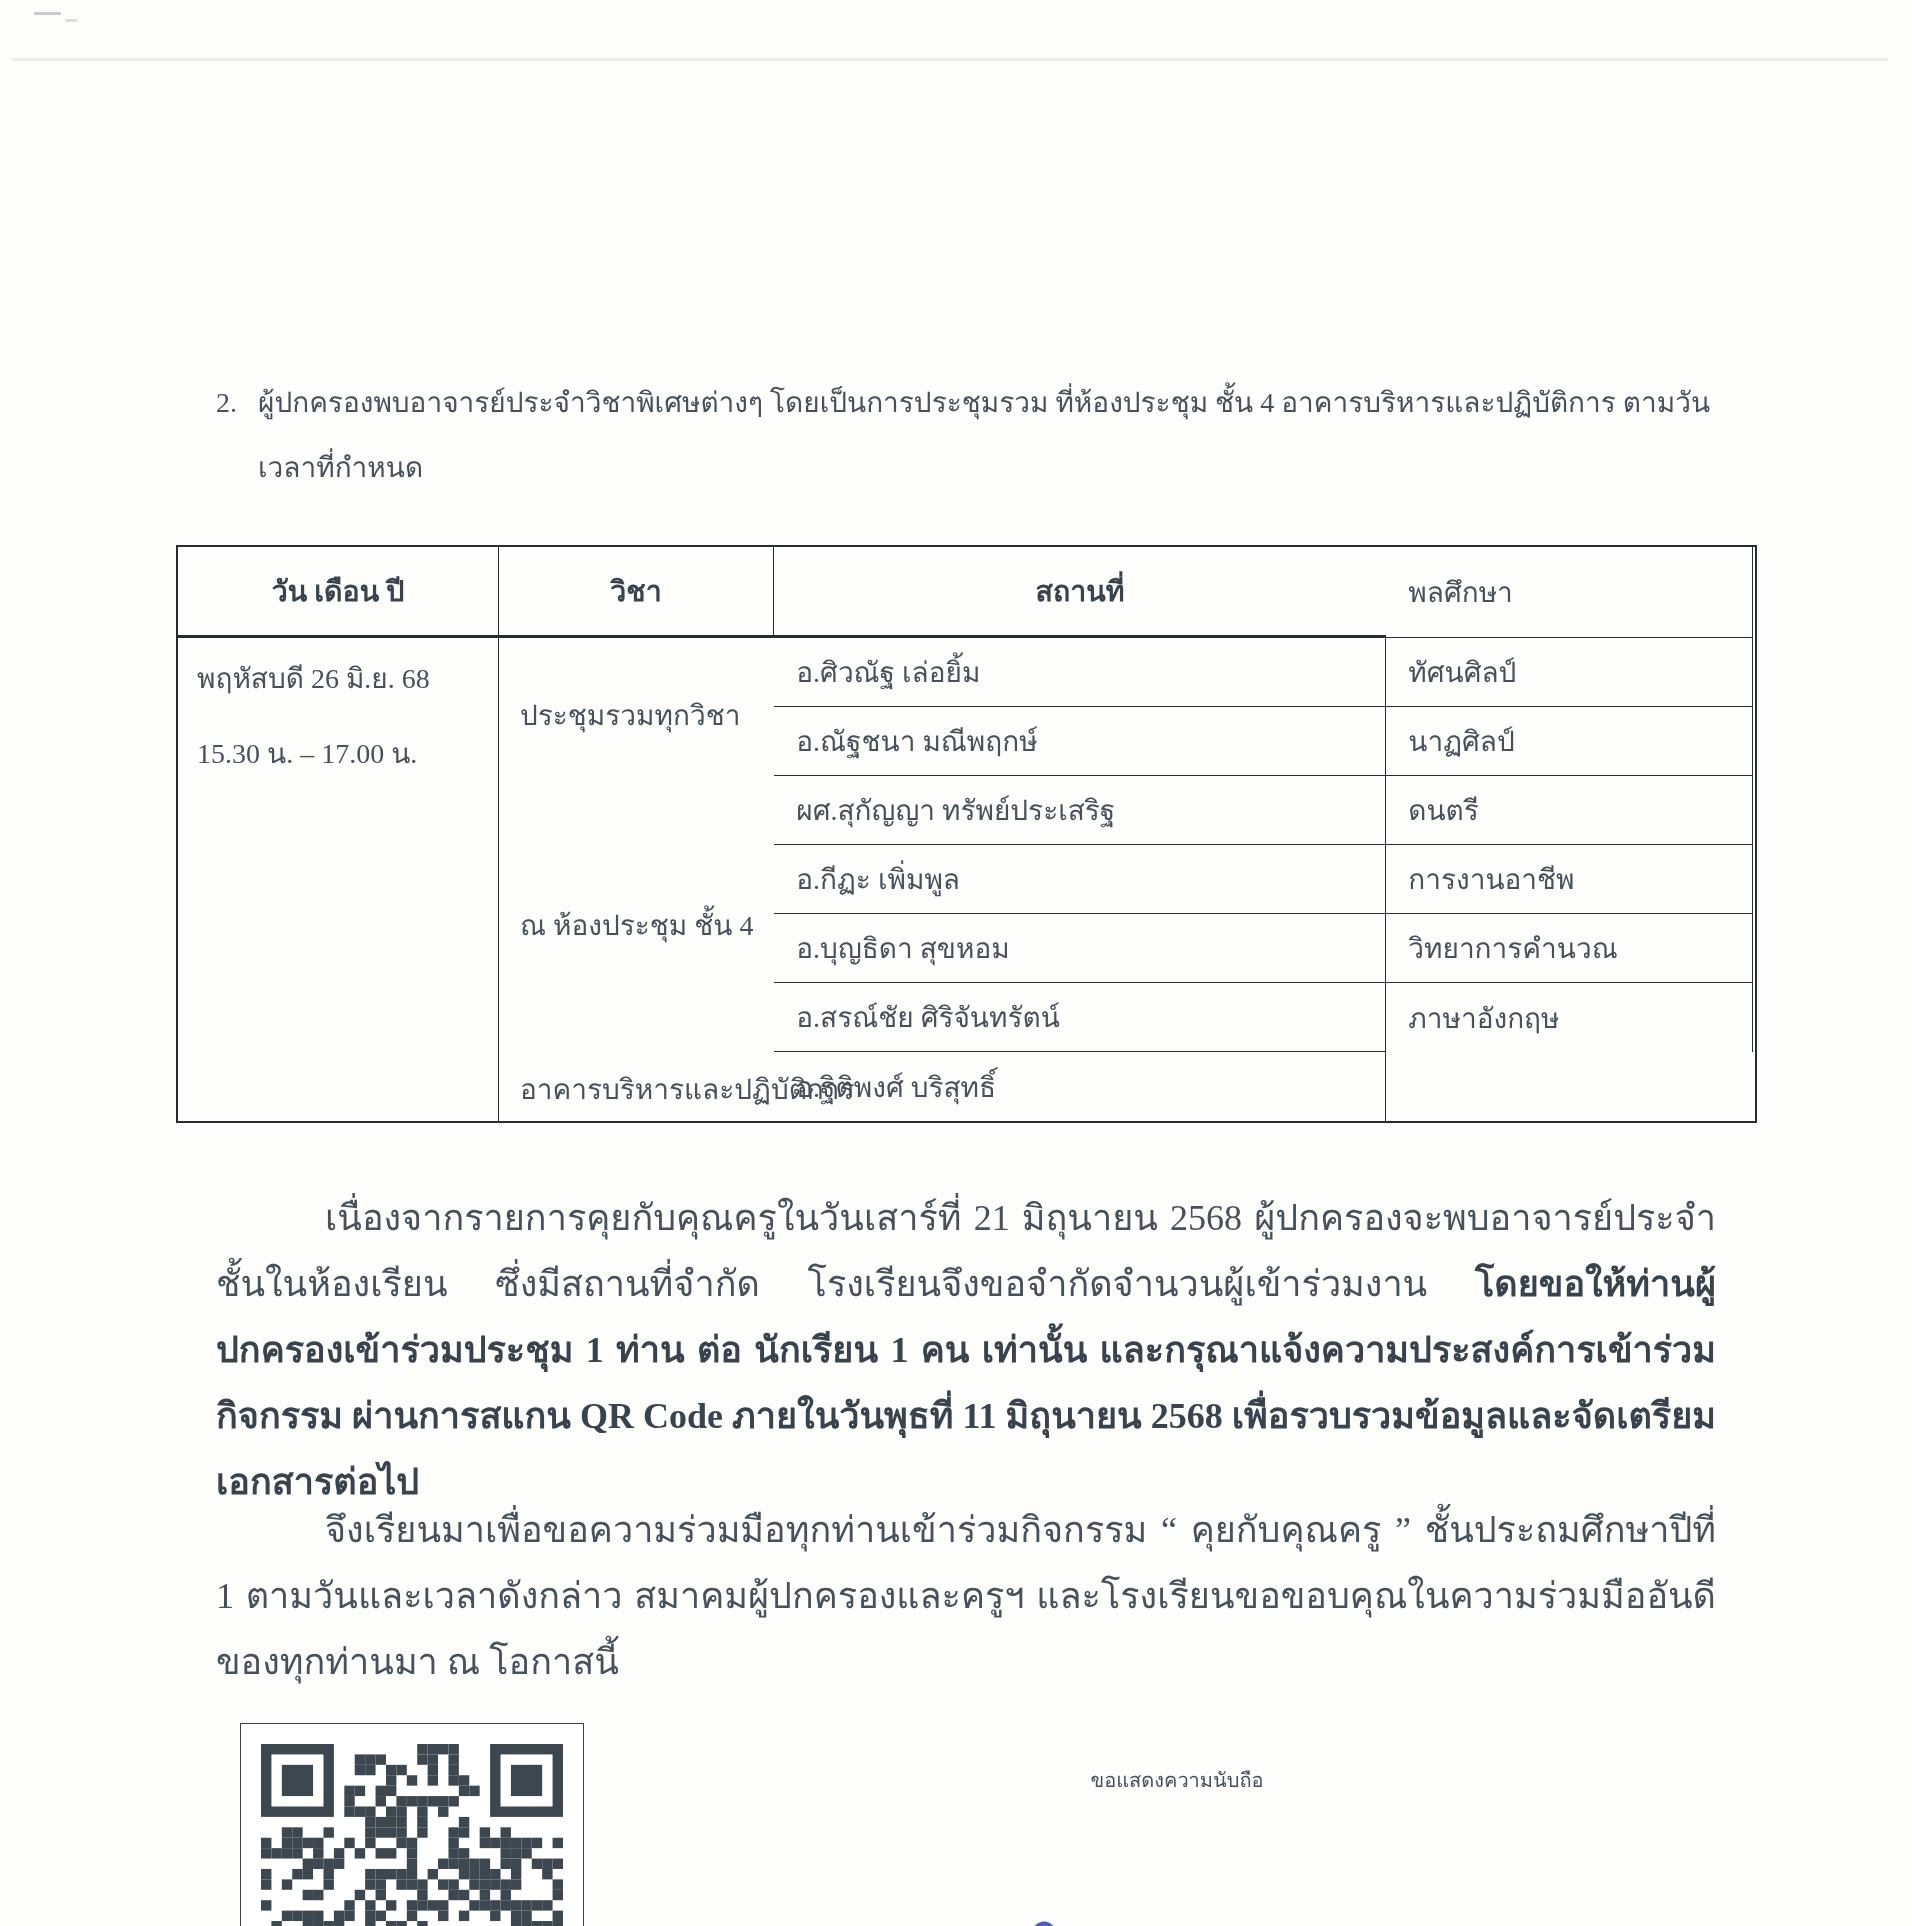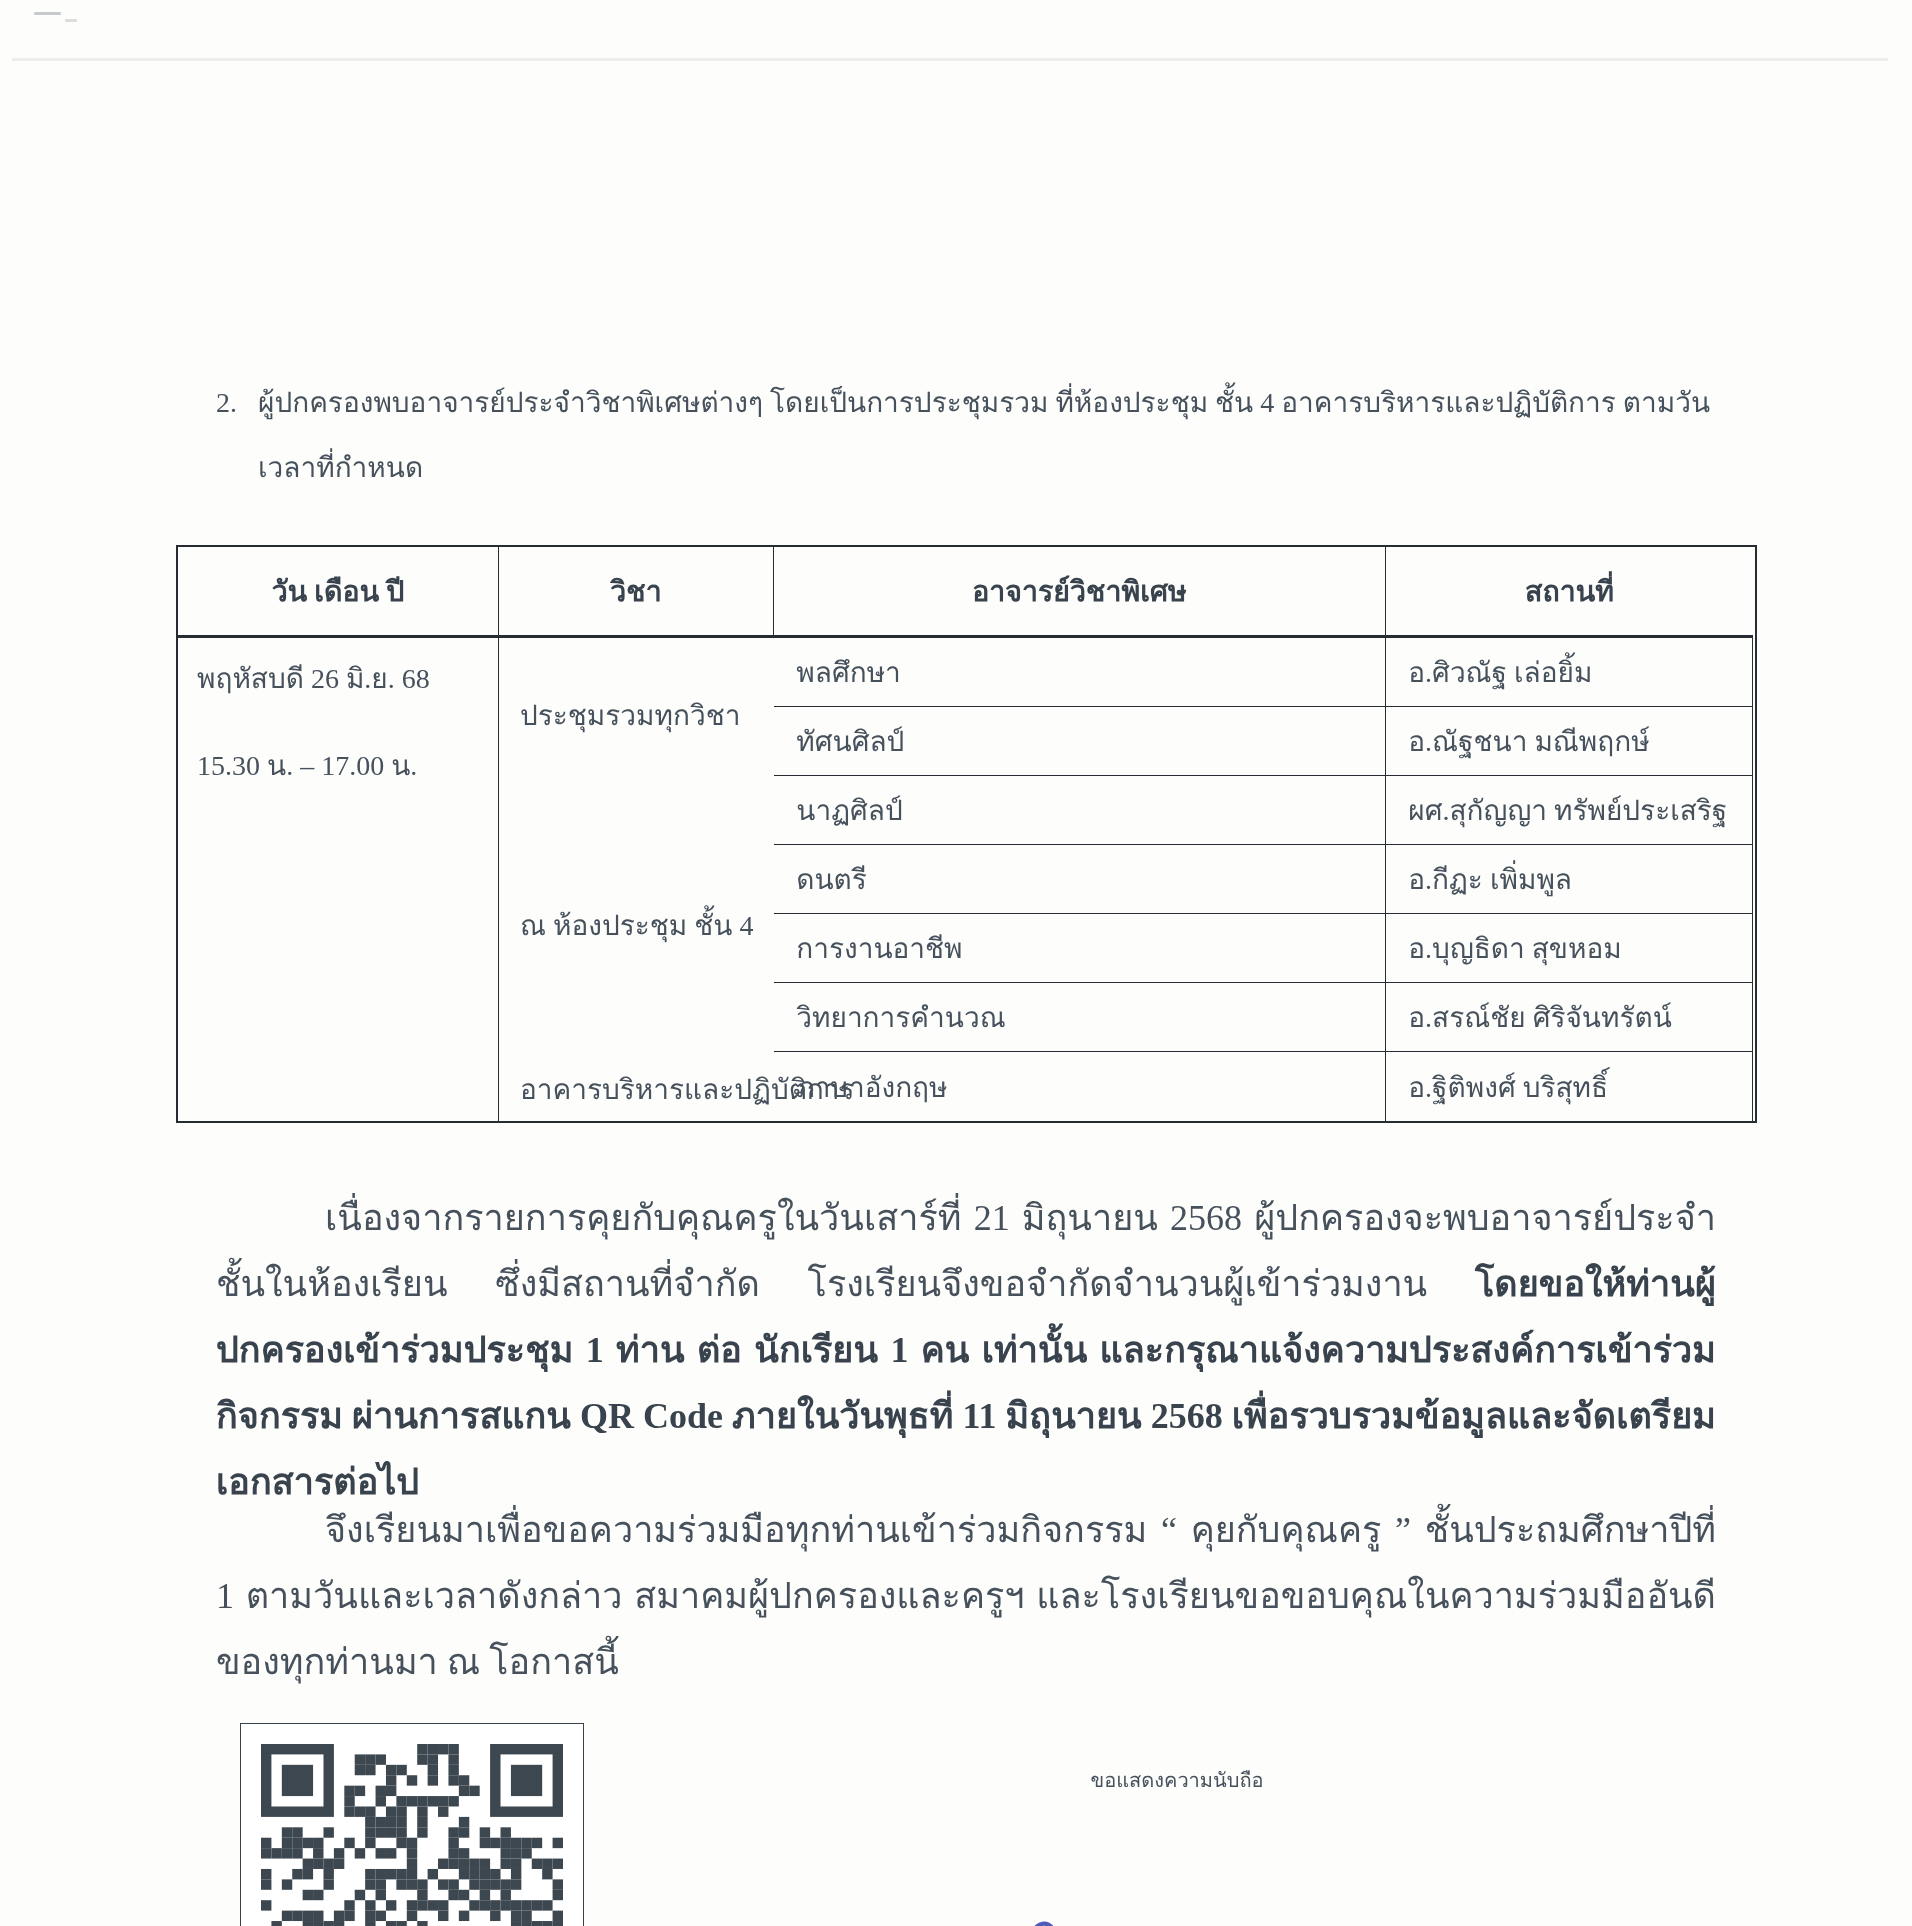--- a/index.html
+++ b/index.html
@@ -30,21 +30,21 @@
   }
   #schedule>div{box-sizing:border-box;}
   .hcell{
     font-weight:bold;font-size:28.5px;color:#39434d;
     border-bottom:3.5px solid #262c31;
     display:flex;align-items:center;justify-content:center;
   }
   .vline{border-right:1.9px solid #262c31;}
   .rline{border-bottom:1.5px solid #262c31;}
   .datecell{grid-row:2/9;padding:21px 7.7px 0 19px;line-height:39px;}
-  .datecell .d2{margin-top:48px;}
+  .datecell .d2{margin-top:36px;}
   .subjcell,.teachcell{display:flex;align-items:center;padding-left:22.3px;}
   .loccell{grid-row:2/9;position:relative;}
   .loccell div{position:absolute;left:21px;white-space:nowrap;margin-top:26px;}
   .loc0{top:29px;}
   .loc1{top:239px;}
   .loc2{top:403px;}
   
   .para{
     left:216px;width:1500px;
     font-size:36px;line-height:66px;
@@ -75,21 +75,20 @@
   <div class="faint-line" style="left:11.6px;top:58px;width:1876px;"></div>
 
   <div id="item2" class="abs">
     <span class="num">2.</span>
     <span>ผู้ปกครองพบอาจารย์ประจำวิชาพิเศษต่างๆ โดยเป็นการประชุมรวม ที่ห้องประชุม ชั้น 4 อาคารบริหารและปฏิบัติการ  ตามวันเวลาที่กำหนด</span>
   </div>
 
   <div id="schedule" class="abs">
     <div class="hcell vline">วัน เดือน ปี</div>
     <div class="hcell vline">วิชา</div>
-    <div class="hcell vline">อาจารย์วิชาพิเศษ</div>
     <div class="hcell">สถานที่</div>
 
     <div class="datecell vline">
       <div class="d1">พฤหัสบดี 26 มิ.ย. 68</div>
       <div class="d2">15.30 น. – 17.00 น.</div>
     </div>
 
     <div class="subjcell vline rline">พลศึกษา</div>
     <div class="teachcell vline rline">อ.ศิวณัฐ เล่อยิ้ม</div>
 

